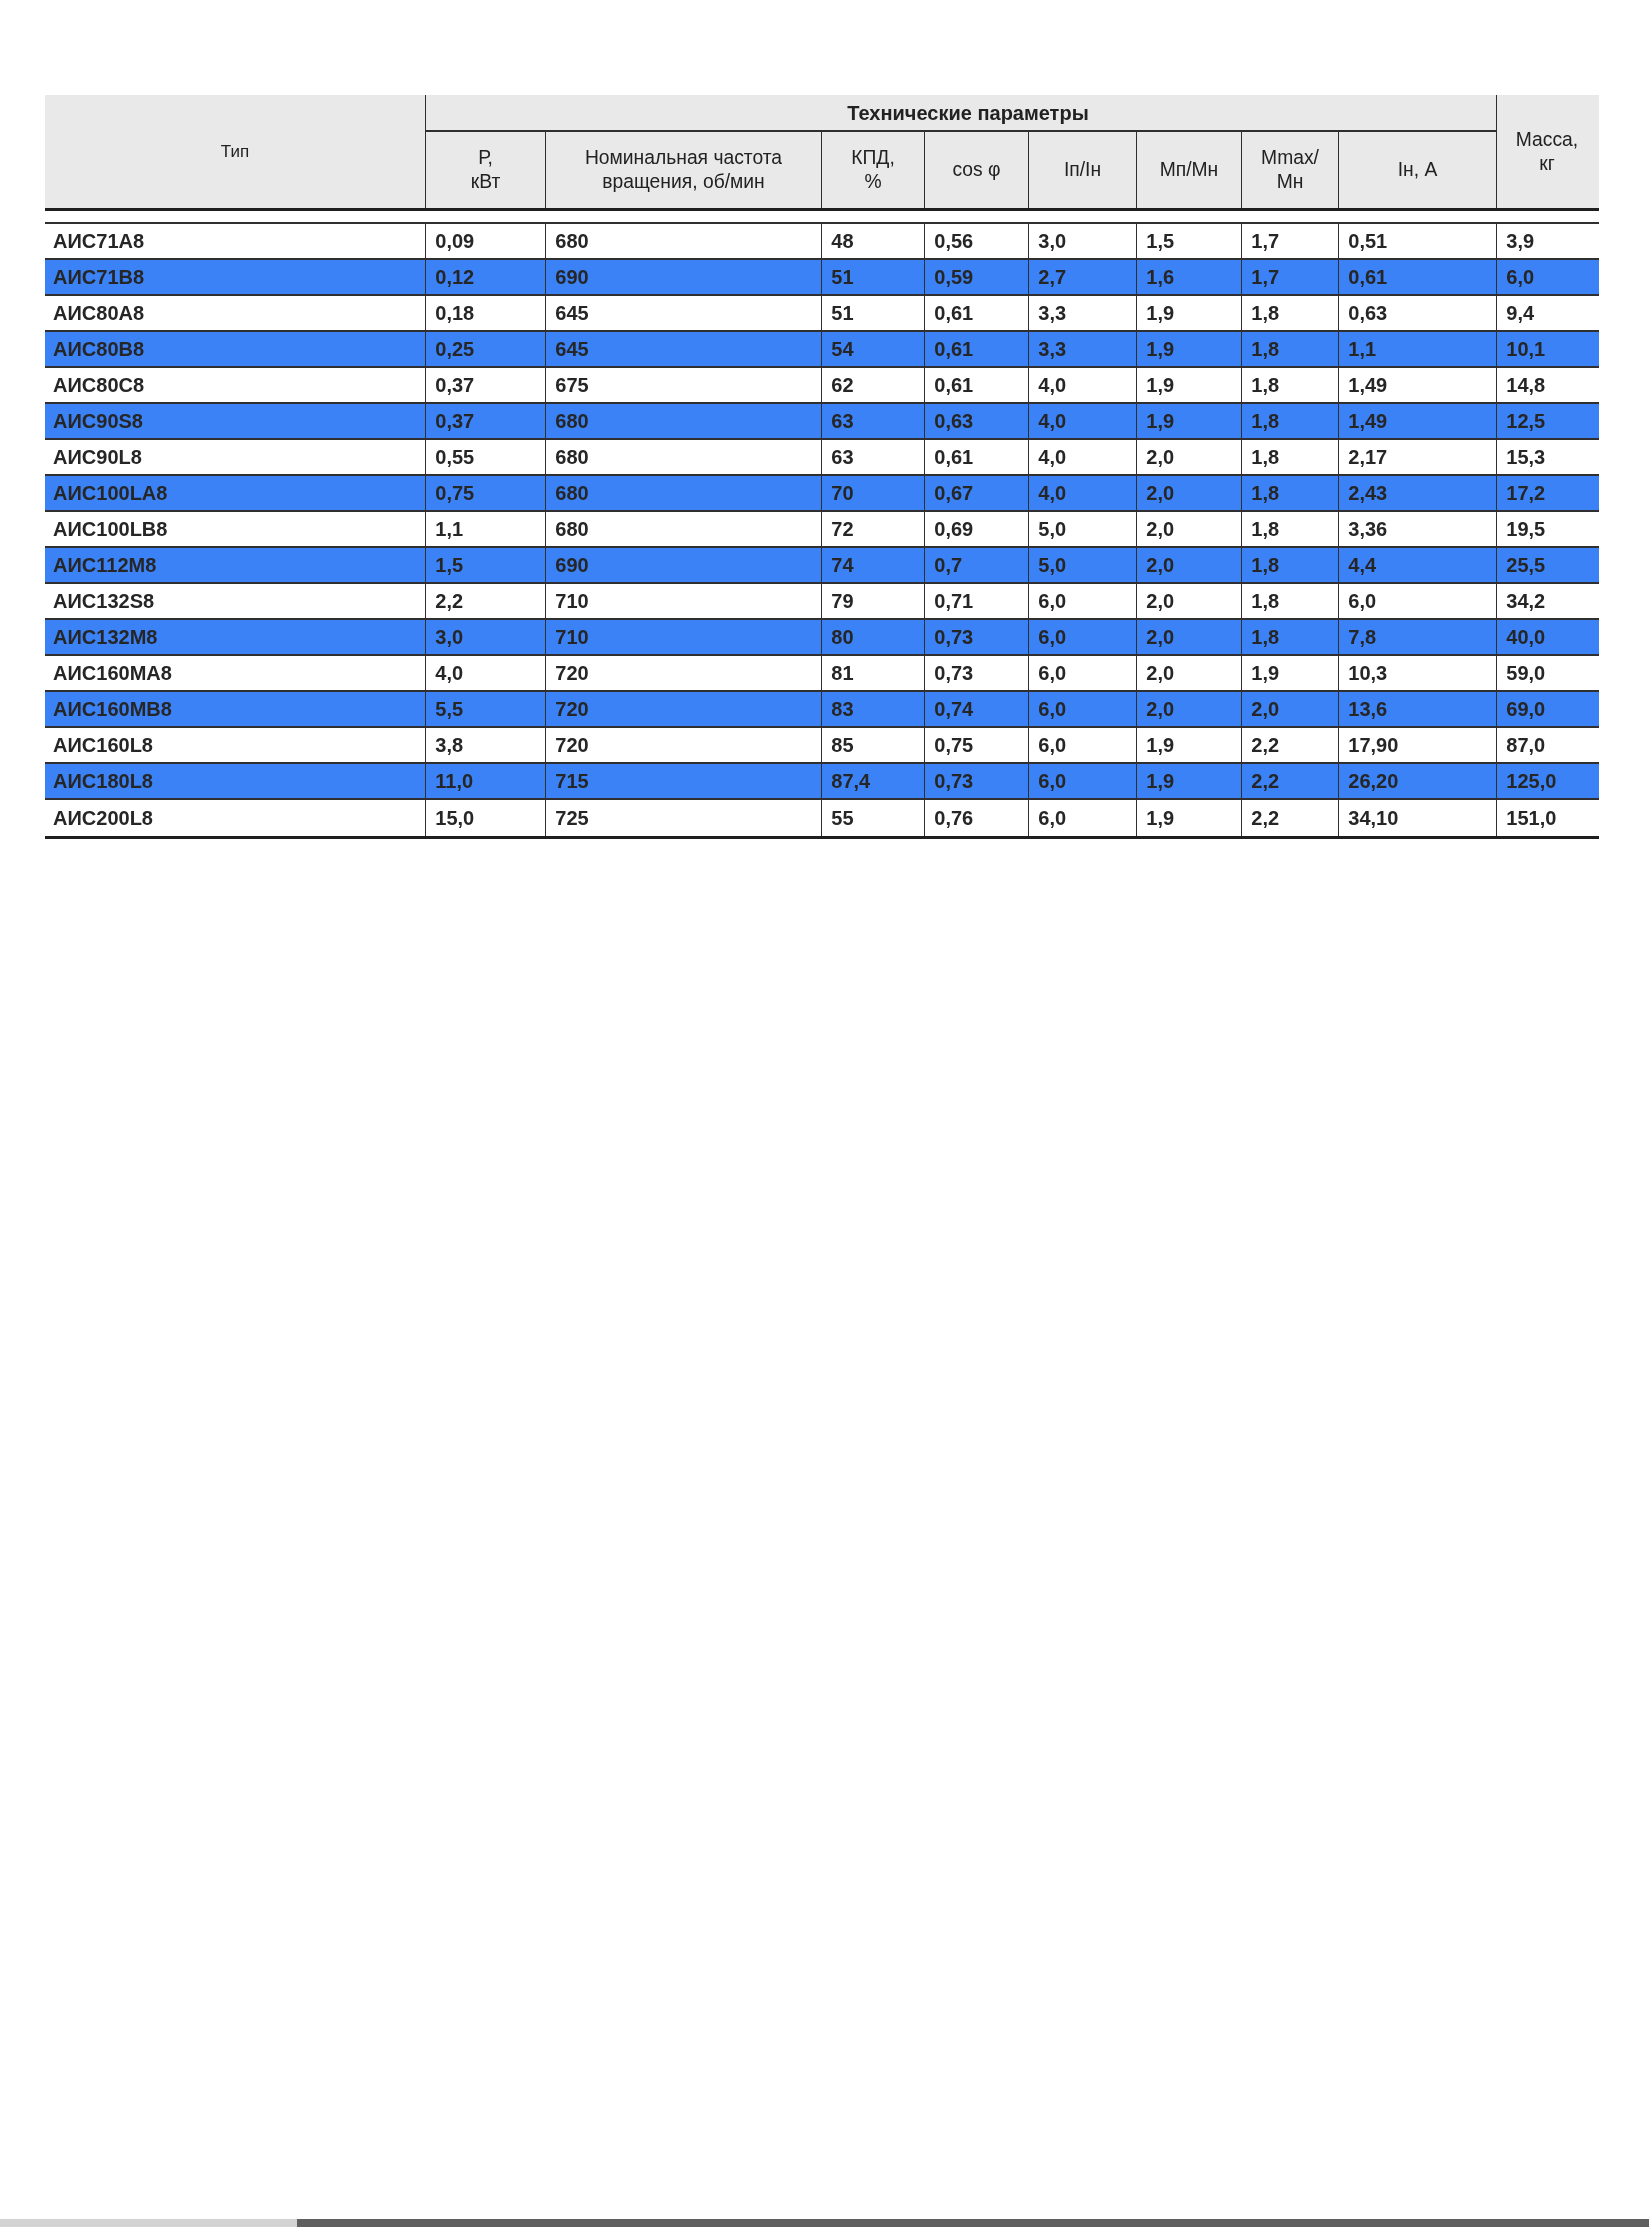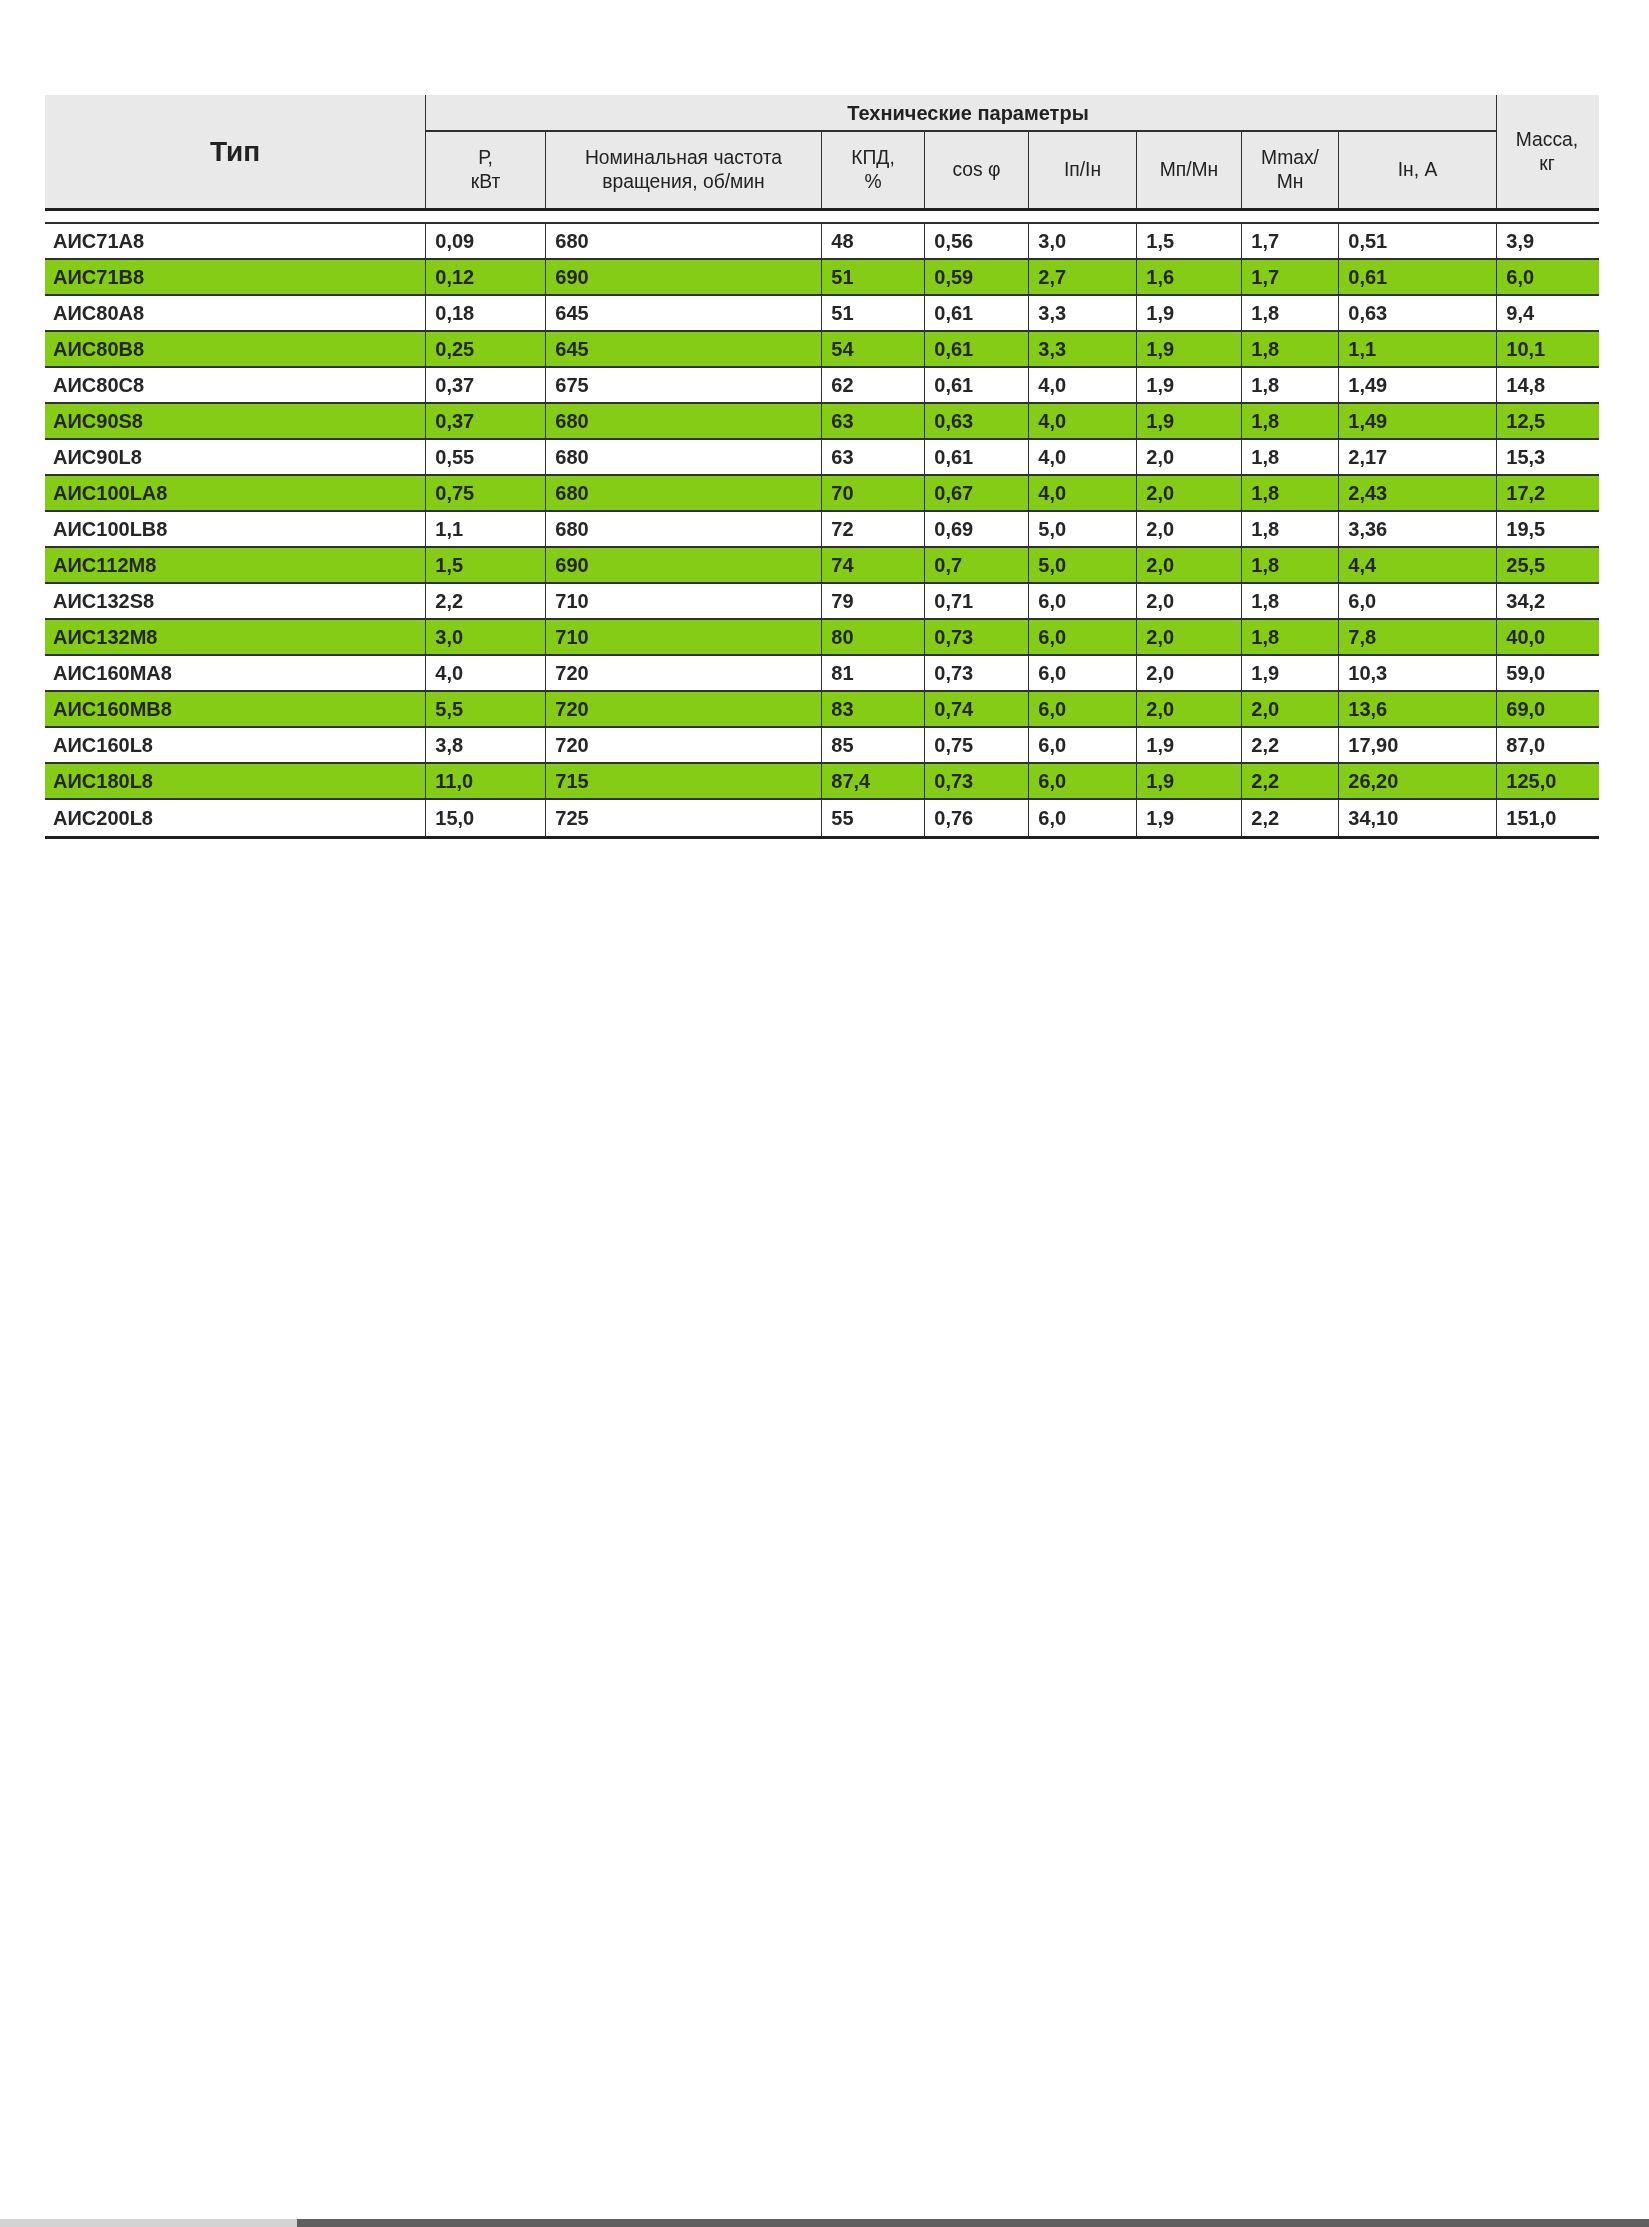--- a/index.html
+++ b/index.html
@@ -13,41 +13,41 @@
   
   .hdr {
     display:grid;
     grid-template-columns:380px 120px 276px 103px 104px 108px 105px 97px 158px 101px;
     grid-template-rows:37px 76px;
     background:#e9e9e9;
     border-bottom:3.3px solid #1f1f1f;
   }
   .hcell { display:flex; align-items:center; justify-content:center; text-align:center;
            font-size:19.3px; line-height:24px; flex-direction:column; }
-  .h-type   { grid-column:1; grid-row:1/3; font-size:28px; font-weight:bold; }
+  .h-type   { grid-column:1; grid-row:1/3; font-size:17px; font-weight:normal; }
   .h-tech   { grid-column:2/10; grid-row:1; border-left:1.3px solid #2f2f2f;
               border-bottom:2px solid #2f2f2f; font-size:20px; font-weight:bold;padding-left:14px; }
   .h-sub    { grid-row:2; border-left:1.3px solid #2f2f2f; }
   .h-mass   { grid-column:10; grid-row:1/3; border-left:1.3px solid #2f2f2f; }
 
   
   .section {
     height:41px; display:flex; align-items:center; justify-content:center;
     background:#ffffff; font-size:20.7px; font-weight:bold;
   }
 
   
   .grid { border-top:2px solid #2f2f2f; border-bottom:3.3px solid #1f1f1f;margin-top:11px; }
   .row {
     display:grid; height:36px;
     grid-template-columns:380px 120px 276px 103px 104px 108px 105px 97px 158px 101px;
     border-bottom:2px solid #2f2f2f; background:#ffffff;
   }
   .row:last-child { border-bottom:none; }
-  .row.alt { background:#84cc16; }
+  .row.alt { background:#3b82f6; }
   .c {
     display:flex; align-items:center; padding-left:9.3px;
     font-size:20px; font-weight:bold; color:#262626;
     border-left:1.3px solid #2f2f2f; overflow:hidden; white-space:nowrap;
   }
   .c:first-child { border-left:none; padding-left:8px; }
 
   
   .foot-l { position:absolute; left:0; top:2219px; width:297px; height:8.7px; background:#d3d3d3; }
   .foot-r { position:absolute; left:297px; top:2219px; width:1352px; height:8.7px; background:#5f5f5f; }

